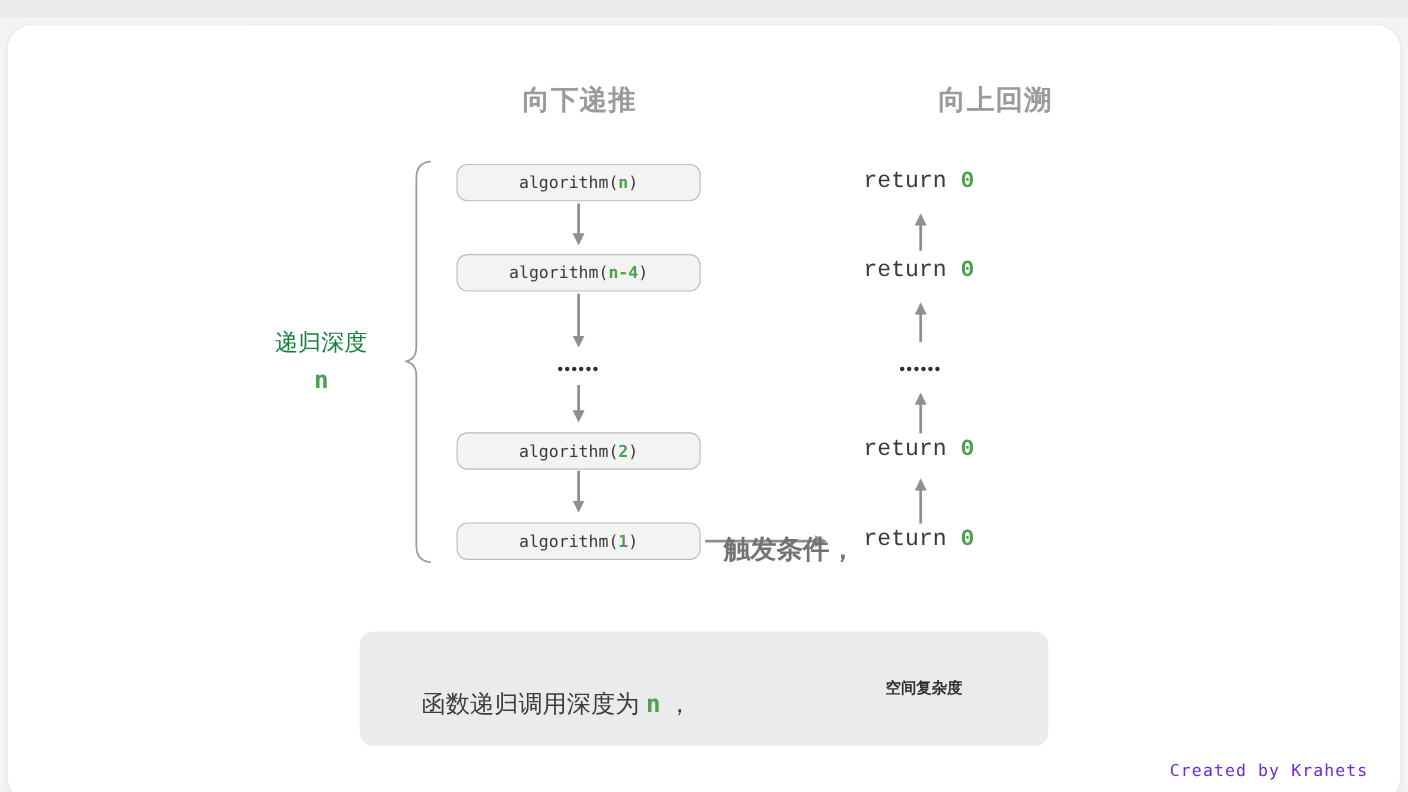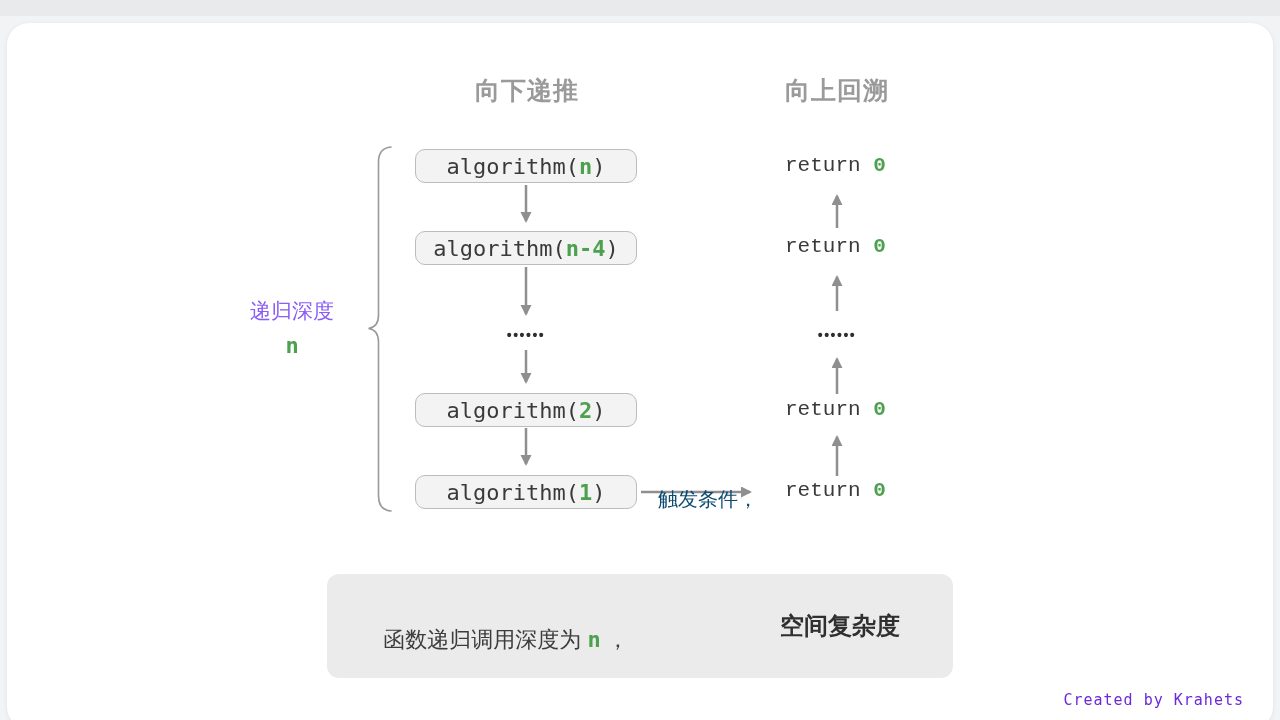--- a/index.html
+++ b/index.html
@@ -20,52 +20,52 @@
     width:240px;text-align:center;
     font-size:25px;font-weight:bold;color:#9a9a9a;letter-spacing:1px;
   }
   .mono{font-family:"DejaVu Sans Mono","Liberation Mono",monospace;}
   .green{color:#4CA04E;font-weight:bold;}
   .code-box{
     left:415px;width:222px;height:34px;
     background:#f3f3f3;border:1.5px solid #bcbcbc;border-radius:10px;
     display:flex;align-items:center;justify-content:center;
     font-family:"DejaVu Sans Mono","Liberation Mono",monospace;
-    font-size:22px;color:#3a3a3a;white-space:pre;box-sizing:border-box;
+    font-size:15px;color:#3a3a3a;white-space:pre;box-sizing:border-box;
   }
   .ret{
     font-family:Liberation Mono, monospace;
     font-size:21px;color:#3a3a3a;white-space:pre;
   }
   .dots{
     width:70px;text-align:center;
     font-size:14px;font-weight:bold;color:#2e2e2e;letter-spacing:1.5px;
   }
-  .depth-label{width:110px;text-align:center;font-size:21px;color:#8b5cf6;}
+  .depth-label{width:110px;text-align:center;font-size:21px;color:#15803d;}
   .depth-n{width:110px;text-align:center;font-size:22px;}
   .note{
-    font-size:20px;font-weight:normal;color:#0c4a6e;line-height:31px;
+    font-size:24px;font-weight:bold;color:#737373;line-height:31px;
     white-space:pre;
   }
   .summary-box{
     left:327px;top:558px;width:626px;height:104px;
     background:#ebebeb;border-radius:12px;
   }
   .summary-left{
     left:336px;top:558px;width:340px;height:132px;
     display:flex;flex-direction:column;justify-content:center;align-items:center;
     gap:9px;font-size:22px;color:#3c3c3c;
   }
   .summary-left .line{white-space:pre;}
   .summary-right{
     left:745px;top:558px;width:190px;height:104px;
     display:flex;flex-direction:column;justify-content:center;align-items:center;
     gap:8px;
   }
-  .summary-title{font-size:24px;font-weight:bold;color:#2f2f2f;}
+  .summary-title{font-size:14px;font-weight:bold;color:#2f2f2f;}
   .summary-result{font-size:22px;font-weight:bold;color:#0E80C5;white-space:pre;}
   .credit{
     right:36px;top:675px;
     font-family:"DejaVu Sans Mono","Liberation Mono",monospace;
     font-size:15px;color:#6d28d9;letter-spacing:1px;
   }
 </style>
 </head>
 <body>
 
@@ -94,21 +94,21 @@
     </g>
 
     <line x1="641" y1="476" x2="750" y2="476" stroke="#8f8f8f" stroke-width="2.5" marker-end="url(#ah)"></line>
 
     <path d="M391 131 Q378.5 132 378.5 146 L378.5 299 Q378.5 311 368.5 312.5 Q378.5 314 378.5 326 L378.5 480 Q378.5 494 391 495" fill="none" stroke="#9a9a9a" stroke-width="1.6" stroke-linecap="round"></path>
 
     <polygon points="686,602 708,602 708,591 732,612 708,633 708,622 686,622" fill="#bdbdbd"></polygon>
   </svg>
 
   <div class="abs hdr" style="left:407px;top:58px;">向下递推</div>
-  <div class="abs hdr" style="left:717px;top:58px;">向上回溯</div>
+  <div class="abs hdr" style="left:717px;top:58px;text-align:right;">向上回溯</div>
 
   <div class="abs depth-label" style="left:237px;top:281px;">递归深度</div>
   <div class="abs depth-n" style="left:237px;top:317px;">
     <span class="mono green">n</span>
   </div>
 
   <div class="abs code-box" style="top:133px;">
     <span>algorithm(</span><span class="green">n</span><span>)</span>
   </div>
   <div class="abs code-box" style="top:215px;">

